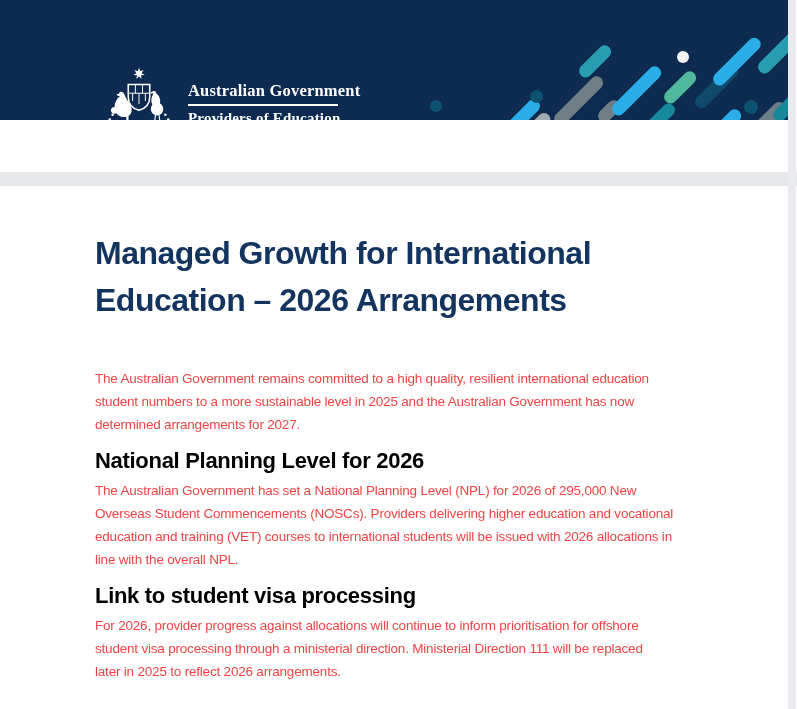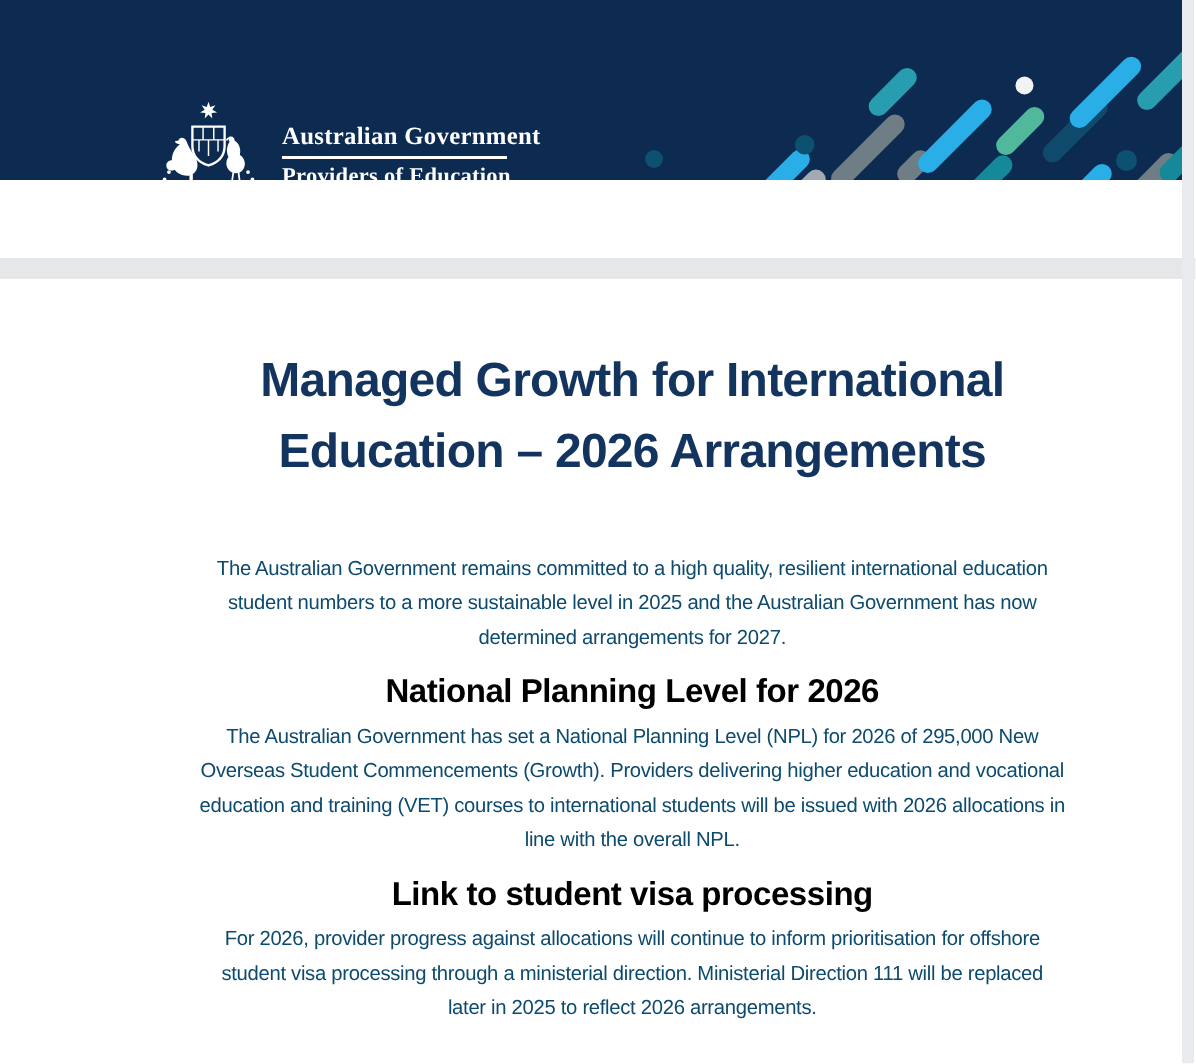--- a/index.html
+++ b/index.html
@@ -21,27 +21,27 @@
   .org-dept{font-size:15px;font-weight:bold;letter-spacing:.2px;line-height:16px;}
   
   .stripes{position:absolute;right:0;top:0;width:790px;height:172px;}
   .stripe{position:absolute;height:13px;border-radius:7px;
     transform:rotate(-45deg);transform-origin:0 50%;}
   .dot{position:absolute;border-radius:50%;}
   
   .band{position:absolute;left:0;top:172px;width:797px;height:14px;background:#e5e7e9;}
   .edge-gutter{position:absolute;top:0;left:788px;width:8px;height:709px;background:#e9ebee;}
   
-  .page{position:absolute;left:0;top:186px;width:788px;background:#ffffff;text-align:center;}
+  .page{position:absolute;left:0;top:186px;width:788px;background:#ffffff;}
   .content{padding-left:95px;padding-right:40px;}
   .doc-title{
     margin:44px 0 0 0;color:#13345e;font-size:32px;font-weight:bold;
     line-height:47px;letter-spacing:-.5px;
   }
-  .para{margin-top:0;color:#0c4a6e;font-size:13.5px;line-height:23px;letter-spacing:-.2px;}
+  .para{margin-top:0;color:#ef4444;font-size:13.5px;line-height:23px;letter-spacing:-.2px;}
   .para .line{white-space:nowrap;}
   .intro{margin-top:43px;}
   .section-heading{
     margin:12px 0 0 0;color:#000000;font-size:22px;font-weight:700;
     line-height:26px;letter-spacing:-.3px;
   }
   .section-body{margin-top:5px;}
 </style>
 </head>
 <body>
@@ -124,21 +124,21 @@
 
       <div class="para intro">
         <div class="line">The Australian Government remains committed to a high quality, resilient international education</div>
         <div class="line">student numbers to a more sustainable level in 2025 and the Australian Government has now</div>
         <div class="line">determined arrangements for 2027.</div>
       </div>
 
       <h2 class="section-heading">National Planning Level for 2026</h2>
       <div class="para section-body">
         <div class="line">The Australian Government has set a National Planning Level (NPL) for 2026 of 295,000 New</div>
-        <div class="line">Overseas Student Commencements (Growth). Providers delivering higher education and vocational</div>
+        <div class="line">Overseas Student Commencements (NOSCs). Providers delivering higher education and vocational</div>
         <div class="line">education and training (VET) courses to international students will be issued with 2026 allocations in</div>
         <div class="line">line with the overall NPL.</div>
       </div>
 
       <h2 class="section-heading">Link to student visa processing</h2>
       <div class="para section-body">
         <div class="line">For 2026, provider progress against allocations will continue to inform prioritisation for offshore</div>
         <div class="line">student visa processing through a ministerial direction. Ministerial Direction 111 will be replaced</div>
         <div class="line">later in 2025 to reflect 2026 arrangements.</div>
       </div>

